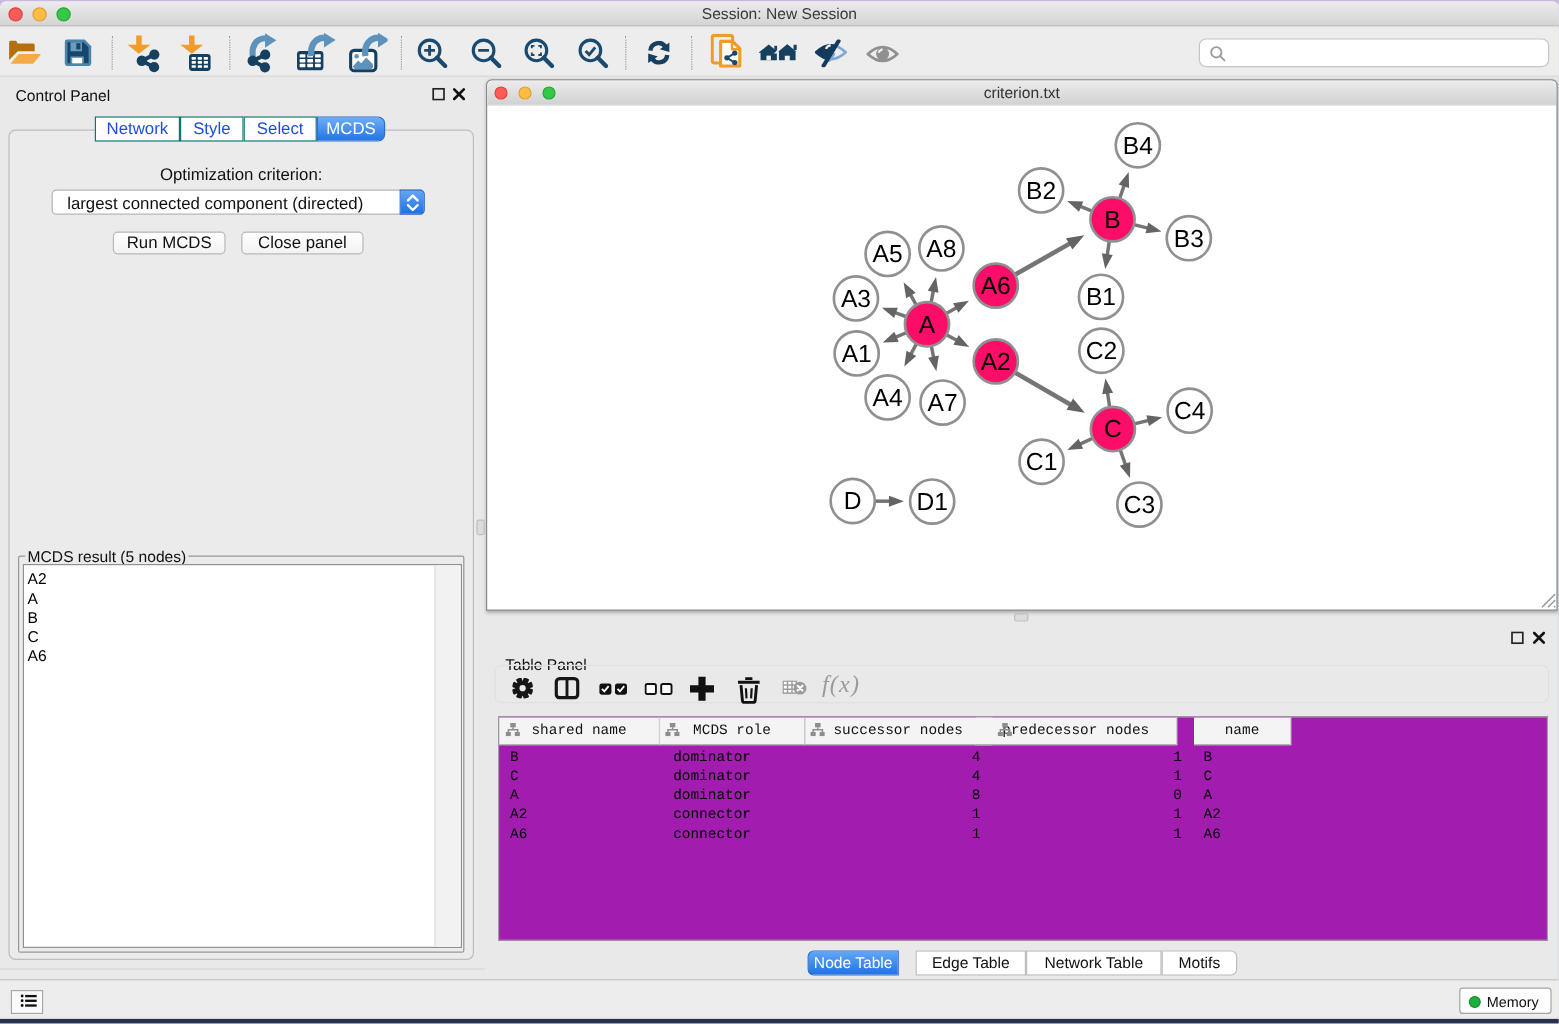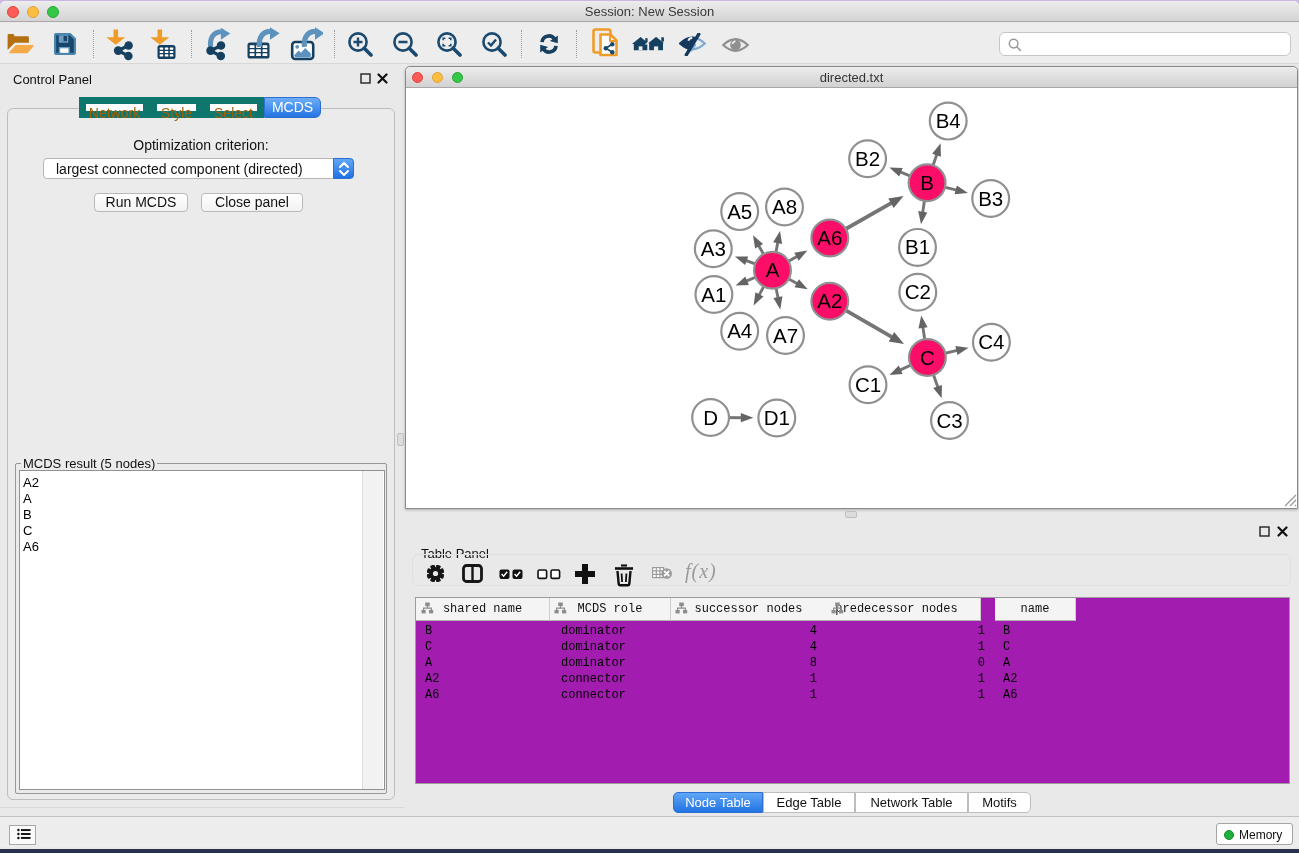--- a/index.html
+++ b/index.html
@@ -14,21 +14,21 @@
 #titlebar .title { position:absolute; left:0; right:0; top:3px; text-align:center; font-size:13px; color:#393939; }
 .tl { position:absolute; width:12px; height:12px; border-radius:50%; top:5px; }
 
 #toolbar { position:absolute; left:0; top:22px; width:1299px; height:41px; background:#ededed; border-bottom:1px solid #d8d8d8; }
 .tsep { position:absolute; top:7px; height:28px; width:0; border-left:1px dotted #9a9a9a; }
 
 #search { position:absolute; left:999px; top:31px; width:292px; height:24px; background:#fff; border:1px solid #c6c6c6; border-radius:6px; }
 
 #cp-title { position:absolute; left:13px; top:71px; font-size:13px; color:#111; }
 #cp-box { position:absolute; left:7px; top:107px; width:388px; height:692px; border:1px solid #bdbdbd; border-radius:6px; background:#ebebeb; }
-.tab { position:absolute; top:96px; height:21px; background:#fff; border:7px solid #0f766e; font-size:14px; color:#a16207; text-align:center; line-height:19px; }
+.tab { position:absolute; top:96px; height:21px; background:#fff; border:1px solid #0f766e; font-size:14px; color:#1d4ed8; text-align:center; line-height:19px; }
 .tabsel { background:linear-gradient(#6daef8,#2374e2); color:#fff; border:1px solid #2d6fd0; }
 #optlabel { position:absolute; left:7px; top:136px; width:388px; text-align:center; font-size:14px; color:#111; }
 #dropdown { position:absolute; left:43px; top:157px; width:311px; height:21px; background:#fff; border:1px solid #b5b5b5; border-radius:4px; }
 #dropdown .dtext { position:absolute; left:12px; top:2px; font-size:14px; color:#111; }
 #dropdown .stepper { position:absolute; right:-1px; top:-1px; width:21px; height:21px; border-radius:0 4px 4px 0; background:linear-gradient(#63a7f6,#1e70e4); border:1px solid #2d6fd0; }
 .pbtn { position:absolute; top:192px; height:19px; background:linear-gradient(#ffffff,#f2f2f2); border:1px solid #b9b9b9; border-radius:4px; font-size:14px; color:#111; text-align:center; line-height:17px; }
 #fieldset { position:absolute; left:15px; top:462px; width:372px; height:331px; border:1px solid #979797; border-radius:2px; }
 #fieldset .legend { position:absolute; left:5px; top:-8px; background:#ebebeb; padding:0 2px; font-size:13px; color:#111; }
 #mcds-list { position:absolute; left:19px; top:469px; width:366px; height:320px; background:#fff; border:1px solid #919191; font-size:13px; color:#000; }
 #mcds-list .scroll { position:absolute; right:1px; top:0; width:21px; height:318px; background:#f2f2f2; border-left:1px solid #dcdcdc; }
@@ -104,21 +104,21 @@
       <div class="it">C</div>
       <div class="it">A6</div>
     <div class="scroll"></div>
   </div>
 
   <div id="nw">
     <div id="nw-tb">
       <div class="tl" style="left:6px;top:5px;width:11px;height:11px;background:#fc5b57;border:1px solid #e2423d;"></div>
       <div class="tl" style="left:26px;top:5px;width:11px;height:11px;background:#fdbd40;border:1px solid #e0a135;"></div>
       <div class="tl" style="left:46px;top:5px;width:11px;height:11px;background:#34c848;border:1px solid #2aa436;"></div>
-      <div class="title">directed.txt</div>
+      <div class="title">criterion.txt</div>
     </div>
     <svg id="graph" style="position:absolute;left:0px;top:20px;" width="891" height="420" viewBox="0 0 891 420">
         <line x1="366.5" y1="183.2" x2="350.0" y2="153.7" stroke="#757575" stroke-width="2.9"></line>
         <polygon points="347.0,148.3 357.1,157.0 349.1,161.5" fill="#646464"></polygon>
         <line x1="366.5" y1="183.2" x2="372.8" y2="150.0" stroke="#757575" stroke-width="2.9"></line>
         <polygon points="374.0,143.9 376.1,157.0 367.1,155.3" fill="#646464"></polygon>
         <line x1="366.5" y1="183.2" x2="334.8" y2="171.7" stroke="#757575" stroke-width="2.9"></line>
         <polygon points="328.9,169.5 342.2,169.5 339.1,178.1" fill="#646464"></polygon>
         <line x1="366.5" y1="183.2" x2="335.3" y2="196.1" stroke="#757575" stroke-width="2.9"></line>
         <polygon points="329.6,198.5 339.3,189.5 342.9,198.0" fill="#646464"></polygon>
@@ -402,21 +402,21 @@
       <div class="tr" style="left:145px;top:73px;">connector</div>
       <div class="tr" style="left:255px;top:73px;width:146px;text-align:right;">1</div>
       <div class="tr" style="left:411px;top:73px;width:158px;text-align:right;">1</div>
       <div class="tr" style="left:587px;top:73px;">A2</div>
       <div class="tr" style="left:9px;top:89px;">A6</div>
       <div class="tr" style="left:145px;top:89px;">connector</div>
       <div class="tr" style="left:255px;top:89px;width:146px;text-align:right;">1</div>
       <div class="tr" style="left:411px;top:89px;width:158px;text-align:right;">1</div>
       <div class="tr" style="left:587px;top:89px;">A6</div>
   </div>
-  <div class="btab btabsel" style="left:673px;width:90px;border-radius:5px 0 0 5px;">Node Table</div>
+  <div class="btab btabsel" style="left:673px;width:76px;border-radius:5px 0 0 5px;">Node Table</div>
   <div class="btab" style="left:763px;width:92px;">Edge Table</div>
   <div class="btab" style="left:855px;width:113px;">Network Table</div>
   <div class="btab" style="left:968px;width:63px;border-radius:0 5px 5px 0;">Motifs</div>
 
   <div class="abs" style="left:0;top:806px;width:404px;height:1px;background:#d8d8d8;"></div>
     <div id="statusbar"></div>
   <div id="hambtn"></div>
   <div id="membox">
       <div class="dot"></div>
       <div class="txt">Memory</div>

